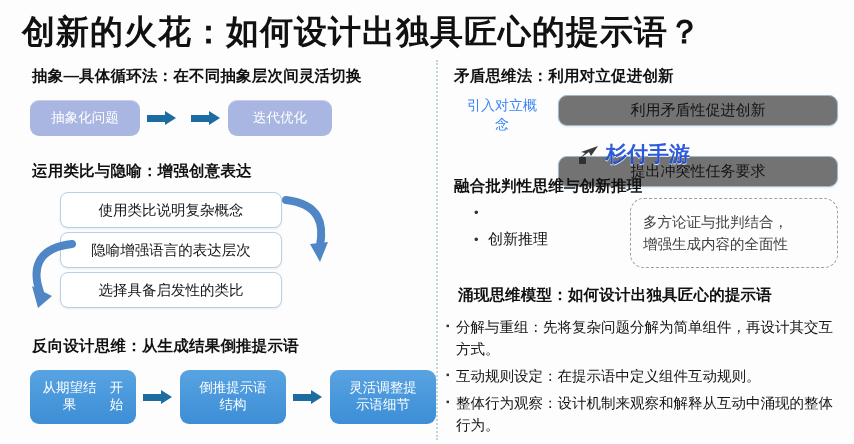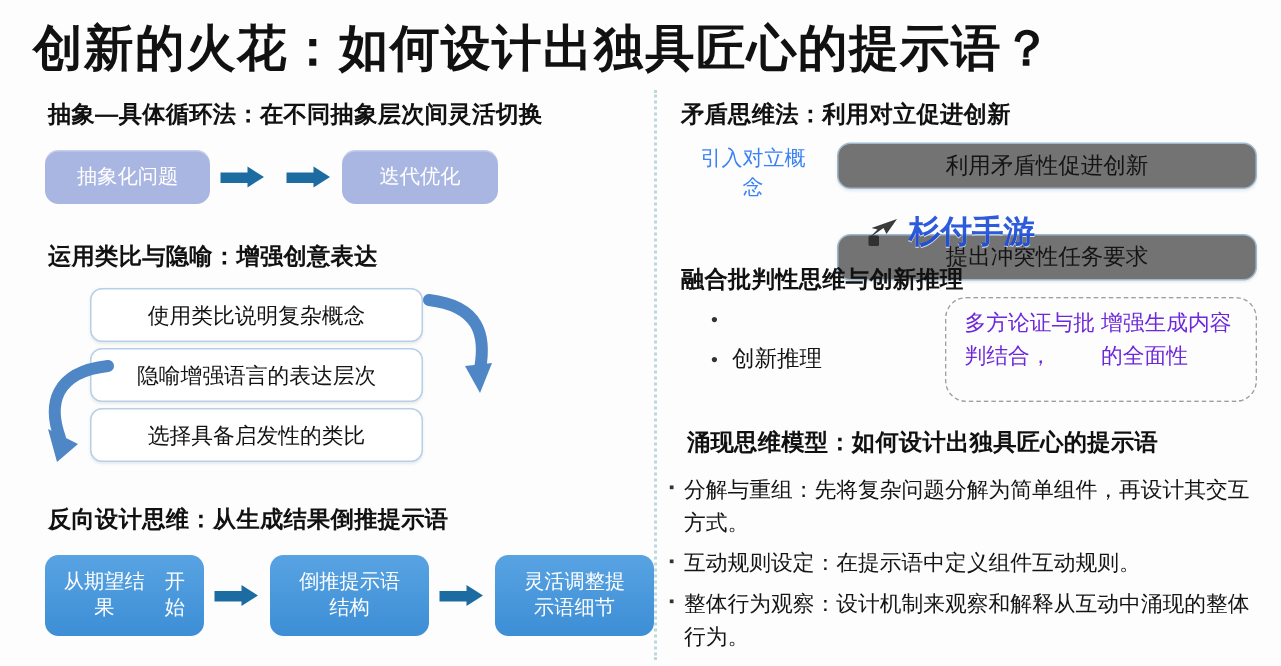--- a/index.html
+++ b/index.html
@@ -182,25 +182,26 @@
     color: #333;
     line-height: 1;
   }
 
   
   .dashed-box {
     position: absolute;
     border: 1.6px dashed #9aa0a6;
     border-radius: 14px;
     display: flex;
+    flex-direction: column;
     justify-content: center;
     padding: 6px 12px;
     box-sizing: border-box;
     font-size: 14.5px;
-    color: #6d28d9;
+    color: #404040;
     line-height: 1.55;
   }
 
   
   .sq-list {
     position: absolute;
     width: 400px;
   }
   .sq-item {
     display: flex;

